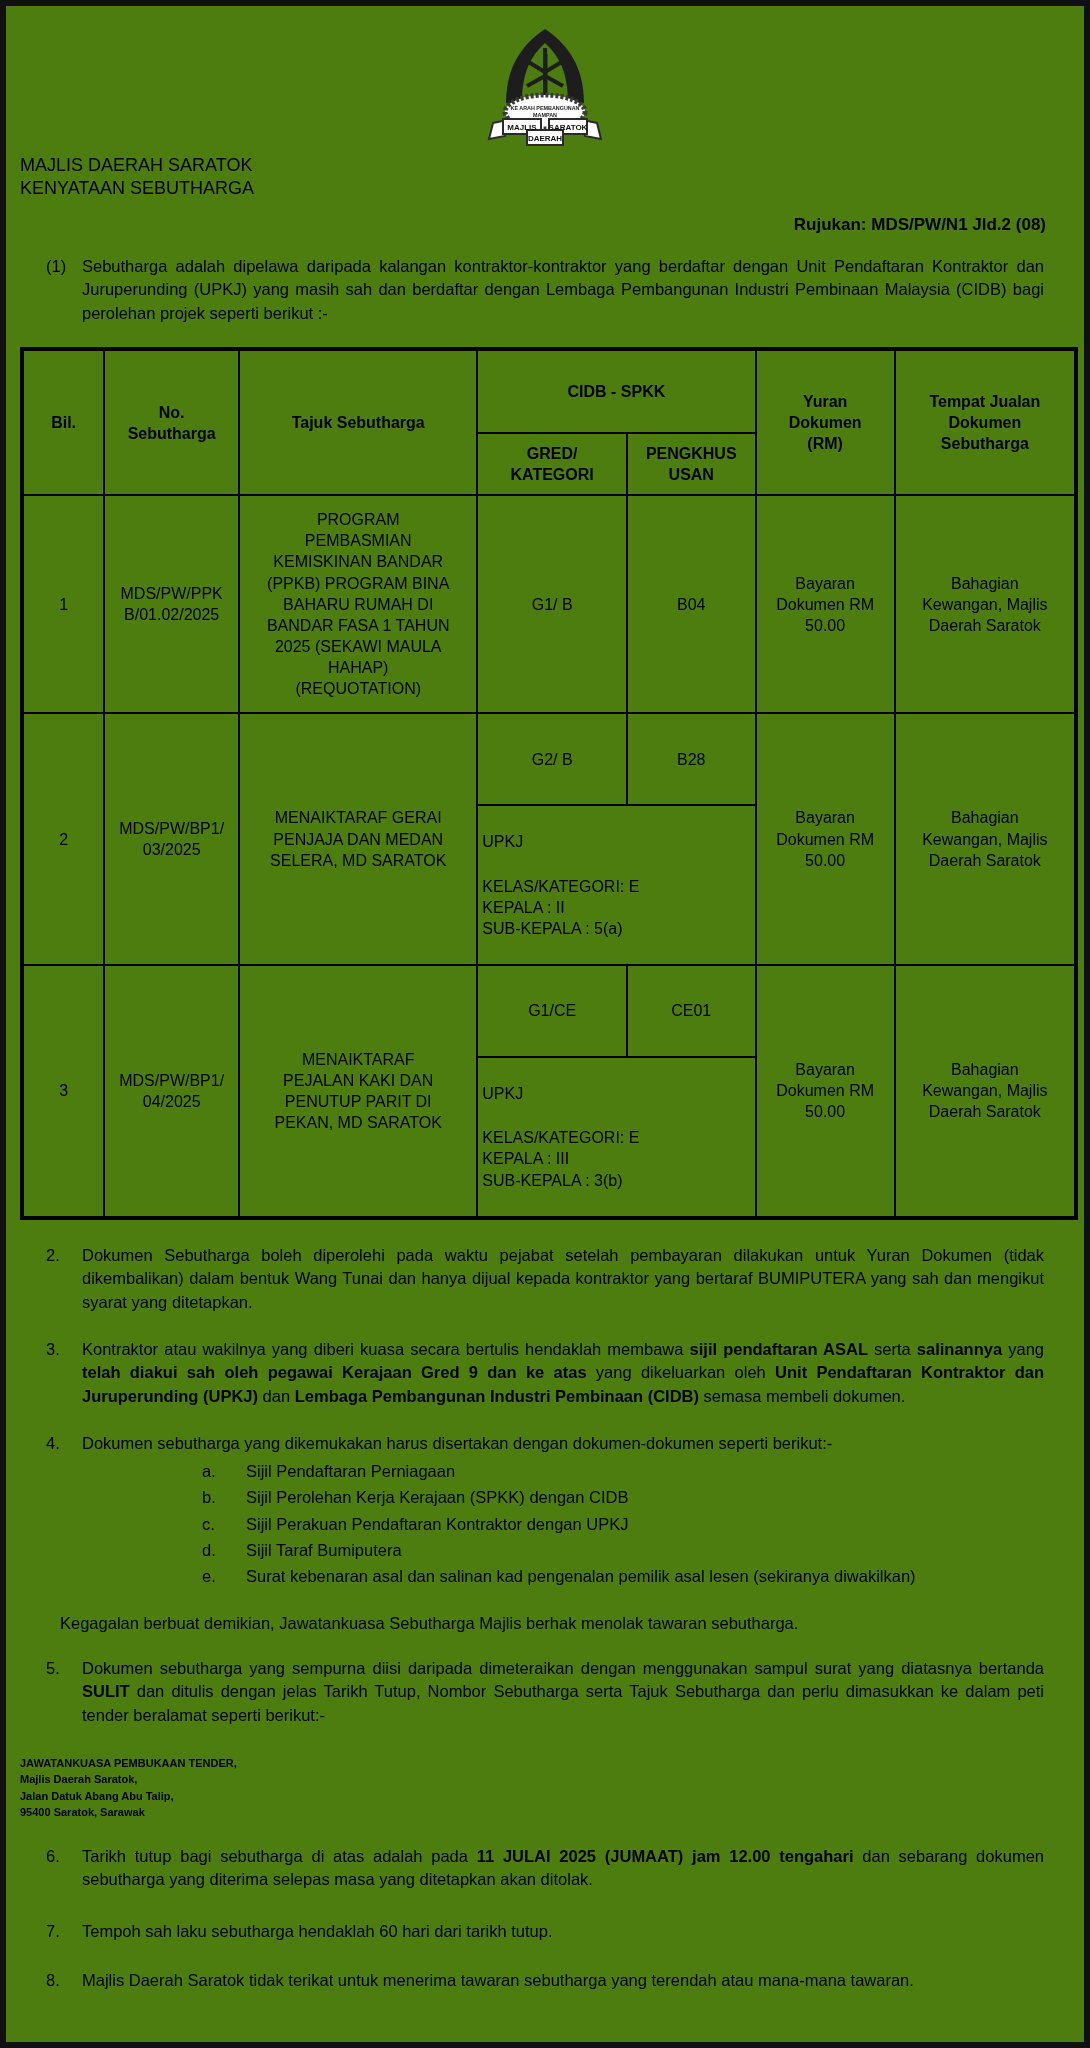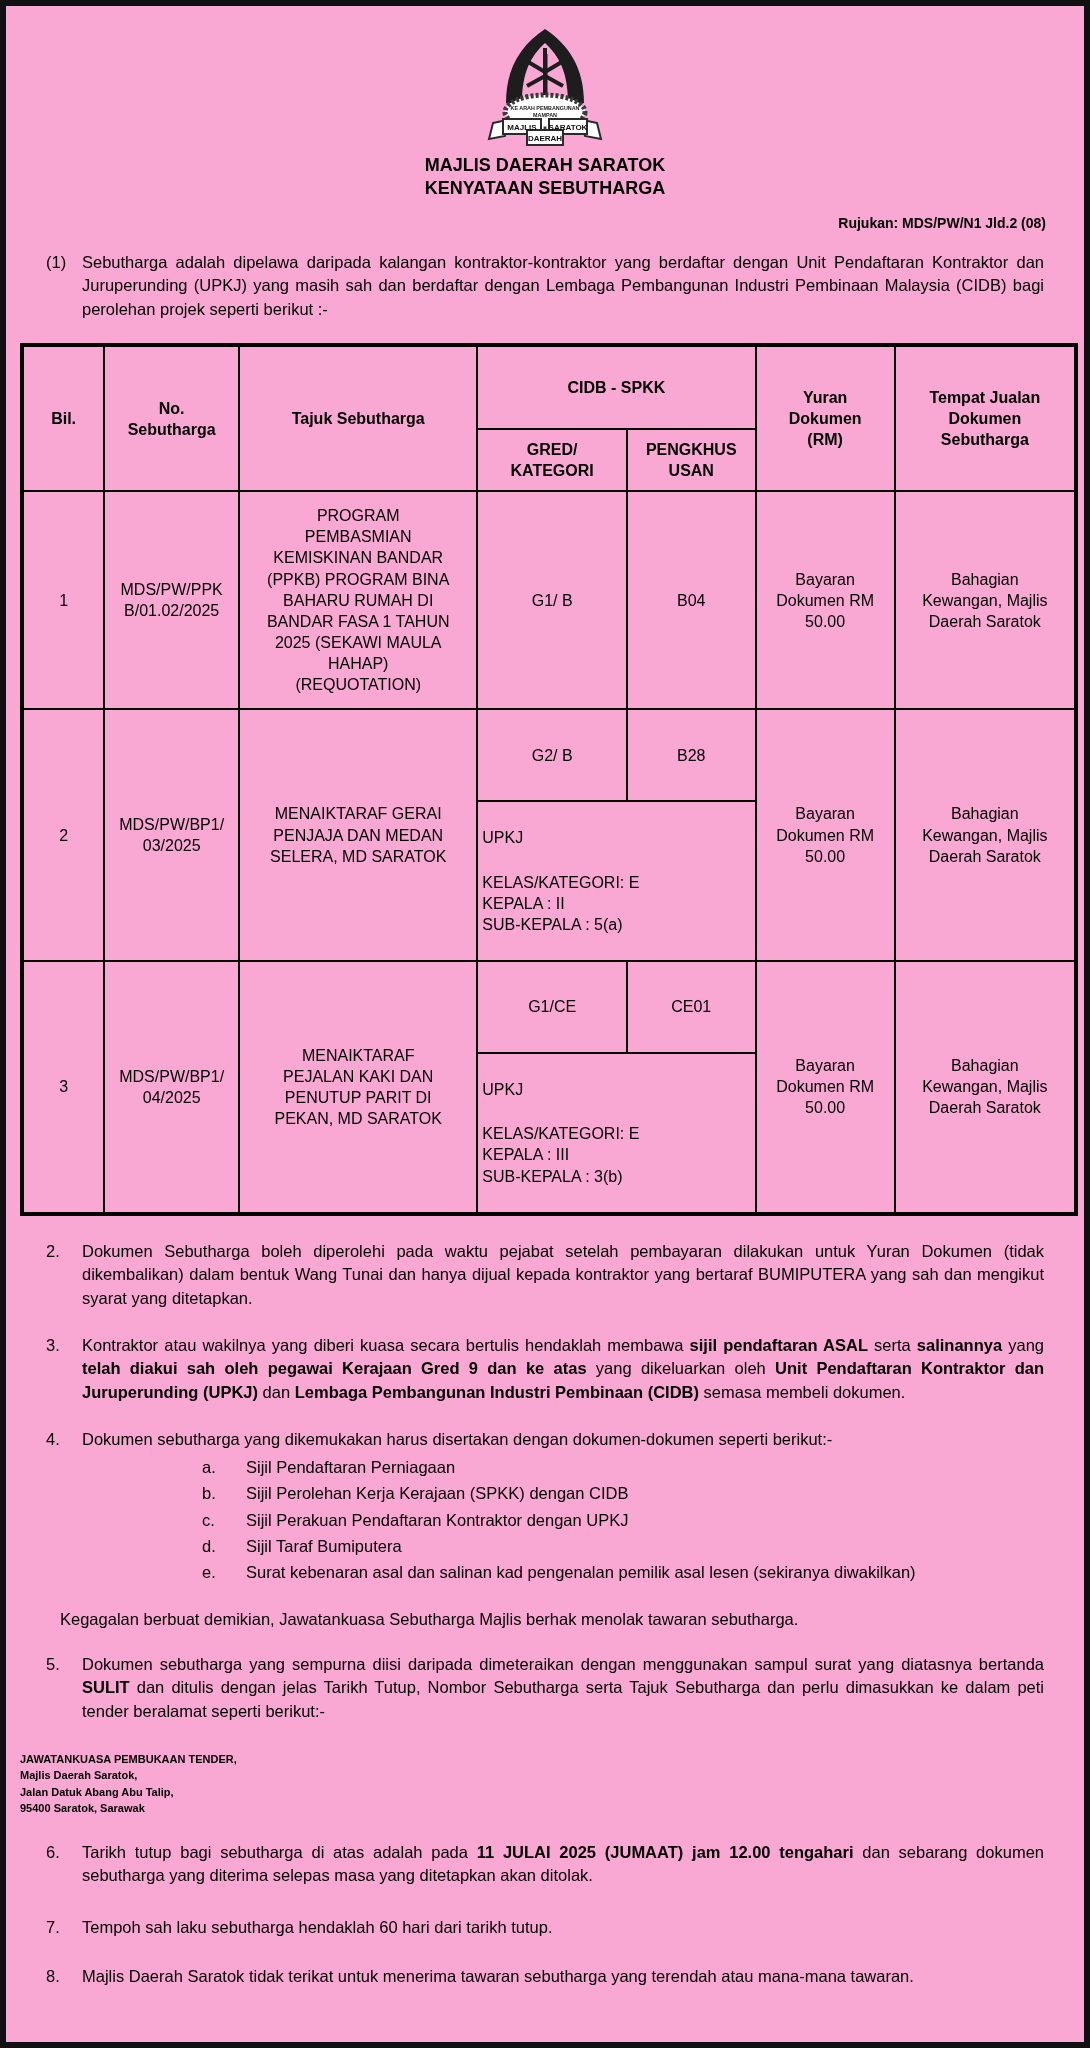--- a/index.html
+++ b/index.html
@@ -1,32 +1,32 @@
 <!DOCTYPE html>
 <html><head>
 <meta charset="utf-8">
 <style>
   * { margin:0; padding:0; box-sizing:border-box; }
   html,body { background:#e8e8e8; }
   .page {
     position:relative;
     width:1090px; height:2048px;
     margin:0 auto;
-    background:#f9a8d4;
+    background:#4d7c0f;
     border:6px solid #101010;
     font-family:"Liberation Sans", sans-serif;
     color:#000;
     overflow:hidden;
   }
   .content { padding:20px 14px 0 14px; }
 
   
   .logo-wrap { text-align:center; }
-  .titles { text-align:center; font-weight:bold; font-size:18px; line-height:1.25; margin-top:2px; }
-  .reference { text-align:right; font-weight:bold; font-size:14px; margin:16px 24px 14px 0; }
+  .titles { text-align:left; font-weight:normal; font-size:18px; line-height:1.25; margin-top:2px; }
+  .reference { text-align:right; font-weight:bold; font-size:17px; margin:16px 24px 14px 0; }
 
   
   .clause { display:flex; margin:24px 26px 0 26px; font-size:16.5px; line-height:1.42; }
   .clause .num { flex:0 0 36px; }
   .clause .body { flex:1; text-align:justify; }
   .clause .body.left { text-align:left; }
   .b { font-weight:bold; }
   .bu { font-weight:bold; }
 
   

